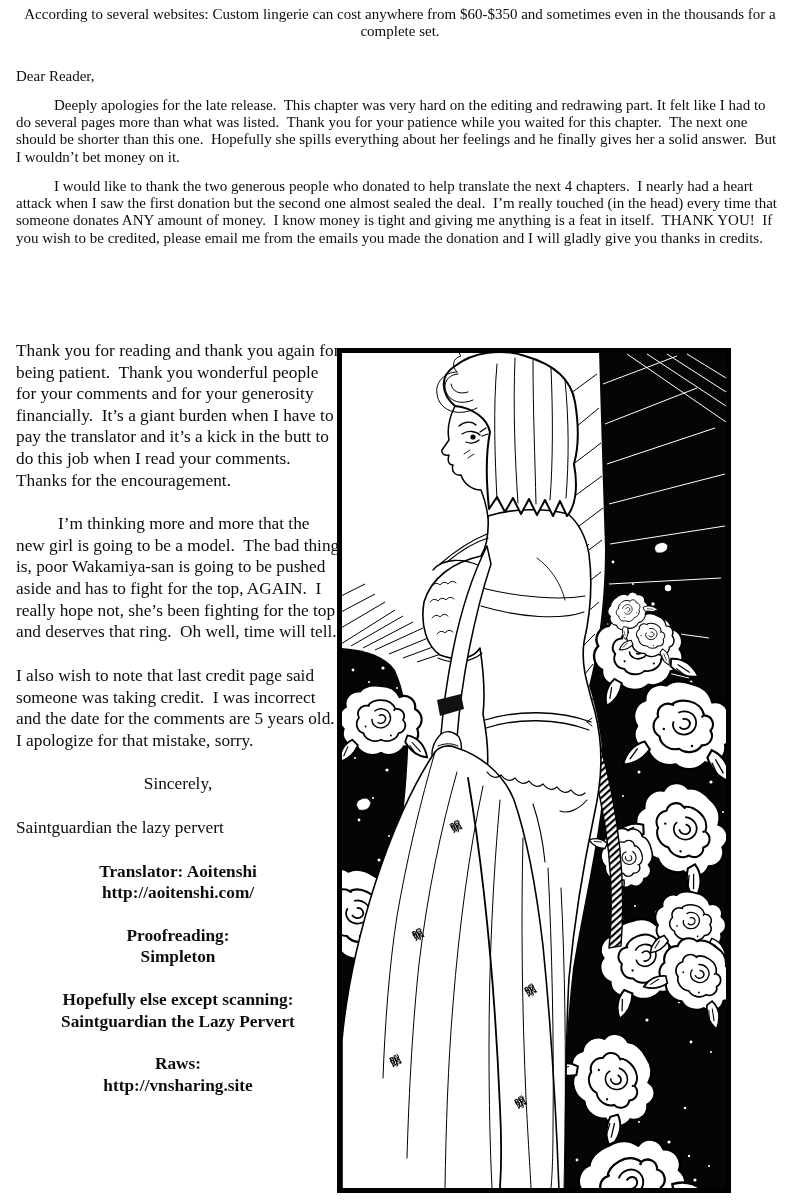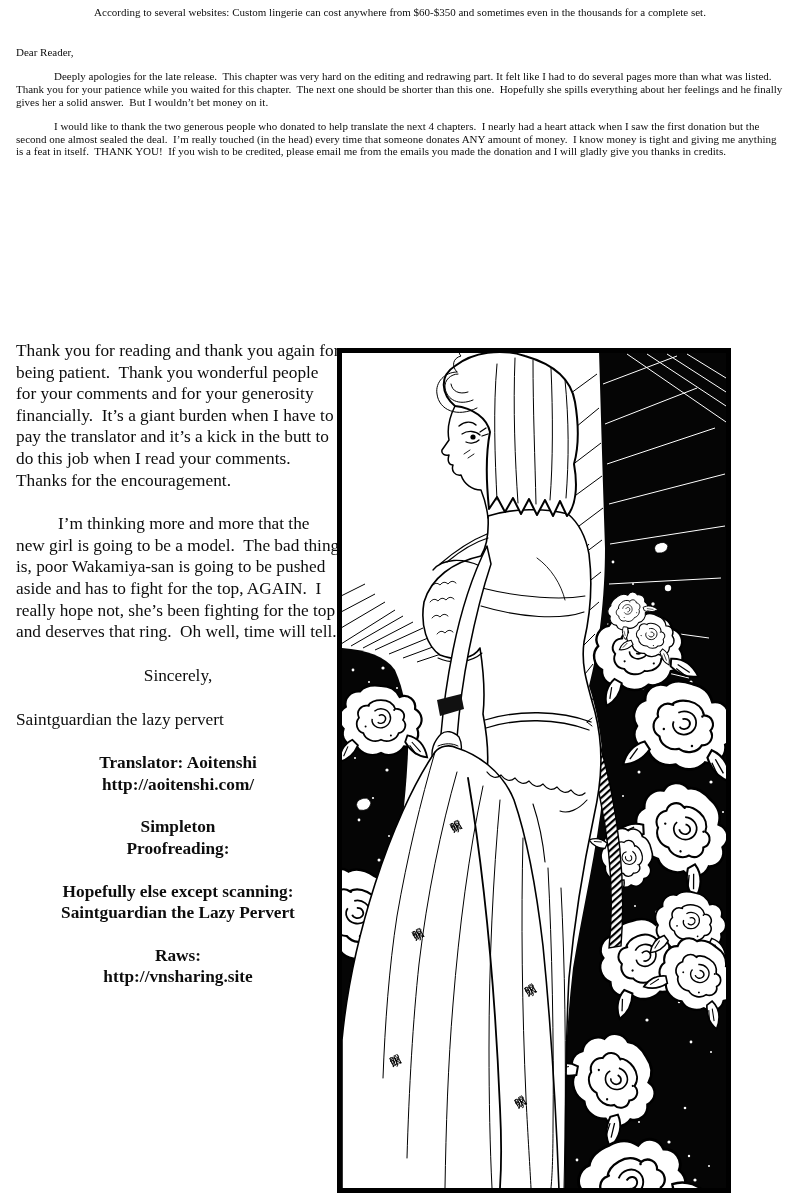--- a/index.html
+++ b/index.html
@@ -1,20 +1,20 @@
 <!DOCTYPE html>
 <html><head>
 <meta charset="utf-8">
 <style>
   html,body{margin:0;padding:0;}
   body{
     width:800px;height:1200px;position:relative;background:#ffffff;color:#0d0d0d;
     font-family:"Liberation Serif","DejaVu Serif",serif;overflow:hidden;
   }
-  .top-text{position:absolute;left:16px;top:6px;width:768px;font-size:11px;line-height:1.15;}
+  .top-text{position:absolute;left:16px;top:6px;width:768px;font-size:15px;line-height:1.15;}
   .header-note{text-align:center;margin:0 0 27px 0;}
   .salutation{margin:0 0 6px 0;}
   p.intro{margin:12px 0 12px 0;text-indent:38px;white-space:pre-wrap;}
   .side-col{position:absolute;left:16px;top:340px;width:324px;font-size:17.3px;line-height:1.25;}
   p.side{margin:0 0 22px 0;white-space:pre-wrap;}
   p.side-first{text-indent:42px;}
   .closing{margin:0 0 18px 0;text-align:center;}
   .signature{margin:0 0 21px 0;}
   .credits{text-align:center;}
   .credit-block{margin:0 0 21px 0;font-weight:bold;}
@@ -28,31 +28,32 @@
 <div class="top-text">
   <p class="header-note">According to several websites: Custom lingerie can cost anywhere from $60-$350 and sometimes even in the thousands for a complete set.</p>
   <p class="salutation">Dear Reader,</p>
   <p class="intro">Deeply apologies for the late release.  This chapter was very hard on the editing and redrawing part. It felt like I had to do several pages more than what was listed.  Thank you for your patience while you waited for this chapter.  The next one should be shorter than this one.  Hopefully she spills everything about her feelings and he finally gives her a solid answer.  But I wouldn’t bet money on it.</p>
   <p class="intro">I would like to thank the two generous people who donated to help translate the next 4 chapters.  I nearly had a heart attack when I saw the first donation but the second one almost sealed the deal.  I’m really touched (in the head) every time that someone donates ANY amount of money.  I know money is tight and giving me anything is a feat in itself.  THANK YOU!  If you wish to be credited, please email me from the emails you made the donation and I will gladly give you thanks in credits.</p>
 </div>
 
 <div class="side-col">
   <p class="side">Thank you for reading and thank you again for being patient.  Thank you wonderful people for your comments and for your generosity financially.  It’s a giant burden when I have to pay the translator and it’s a kick in the butt to do this job when I read your comments.  Thanks for the encouragement.</p>
   <p class="side side-first">I’m thinking more and more that the new girl is going to be a model.  The bad thing is, poor Wakamiya-san is going to be pushed aside and has to fight for the top, AGAIN.  I really hope not, she’s been fighting for the top and deserves that ring.  Oh well, time will tell.</p>
+  <p class="side">I also wish to note that last credit page said someone was taking credit.  I was incorrect and the date for the comments are 5 years old.  I apologize for that mistake, sorry.</p>
   <p class="side closing">Sincerely,</p>
   <p class="side signature">Saintguardian the lazy pervert</p>
 
   <div class="credits">
     <div class="credit-block">
       <div>Translator: Aoitenshi</div>
       <div>http://aoitenshi.com/</div>
     </div>
     <div class="credit-block">
+      <div>Proofreading:</div>
       <div>Simpleton</div>
-      <div>Proofreading:</div>
     </div>
     <div class="credit-block">
       <div>Hopefully else except scanning:</div>
       <div>Saintguardian the Lazy Pervert</div>
     </div>
     <div class="credit-block">
       <div>Raws:</div>
       <div>http://vnsharing.site</div>
     </div>
   </div>

